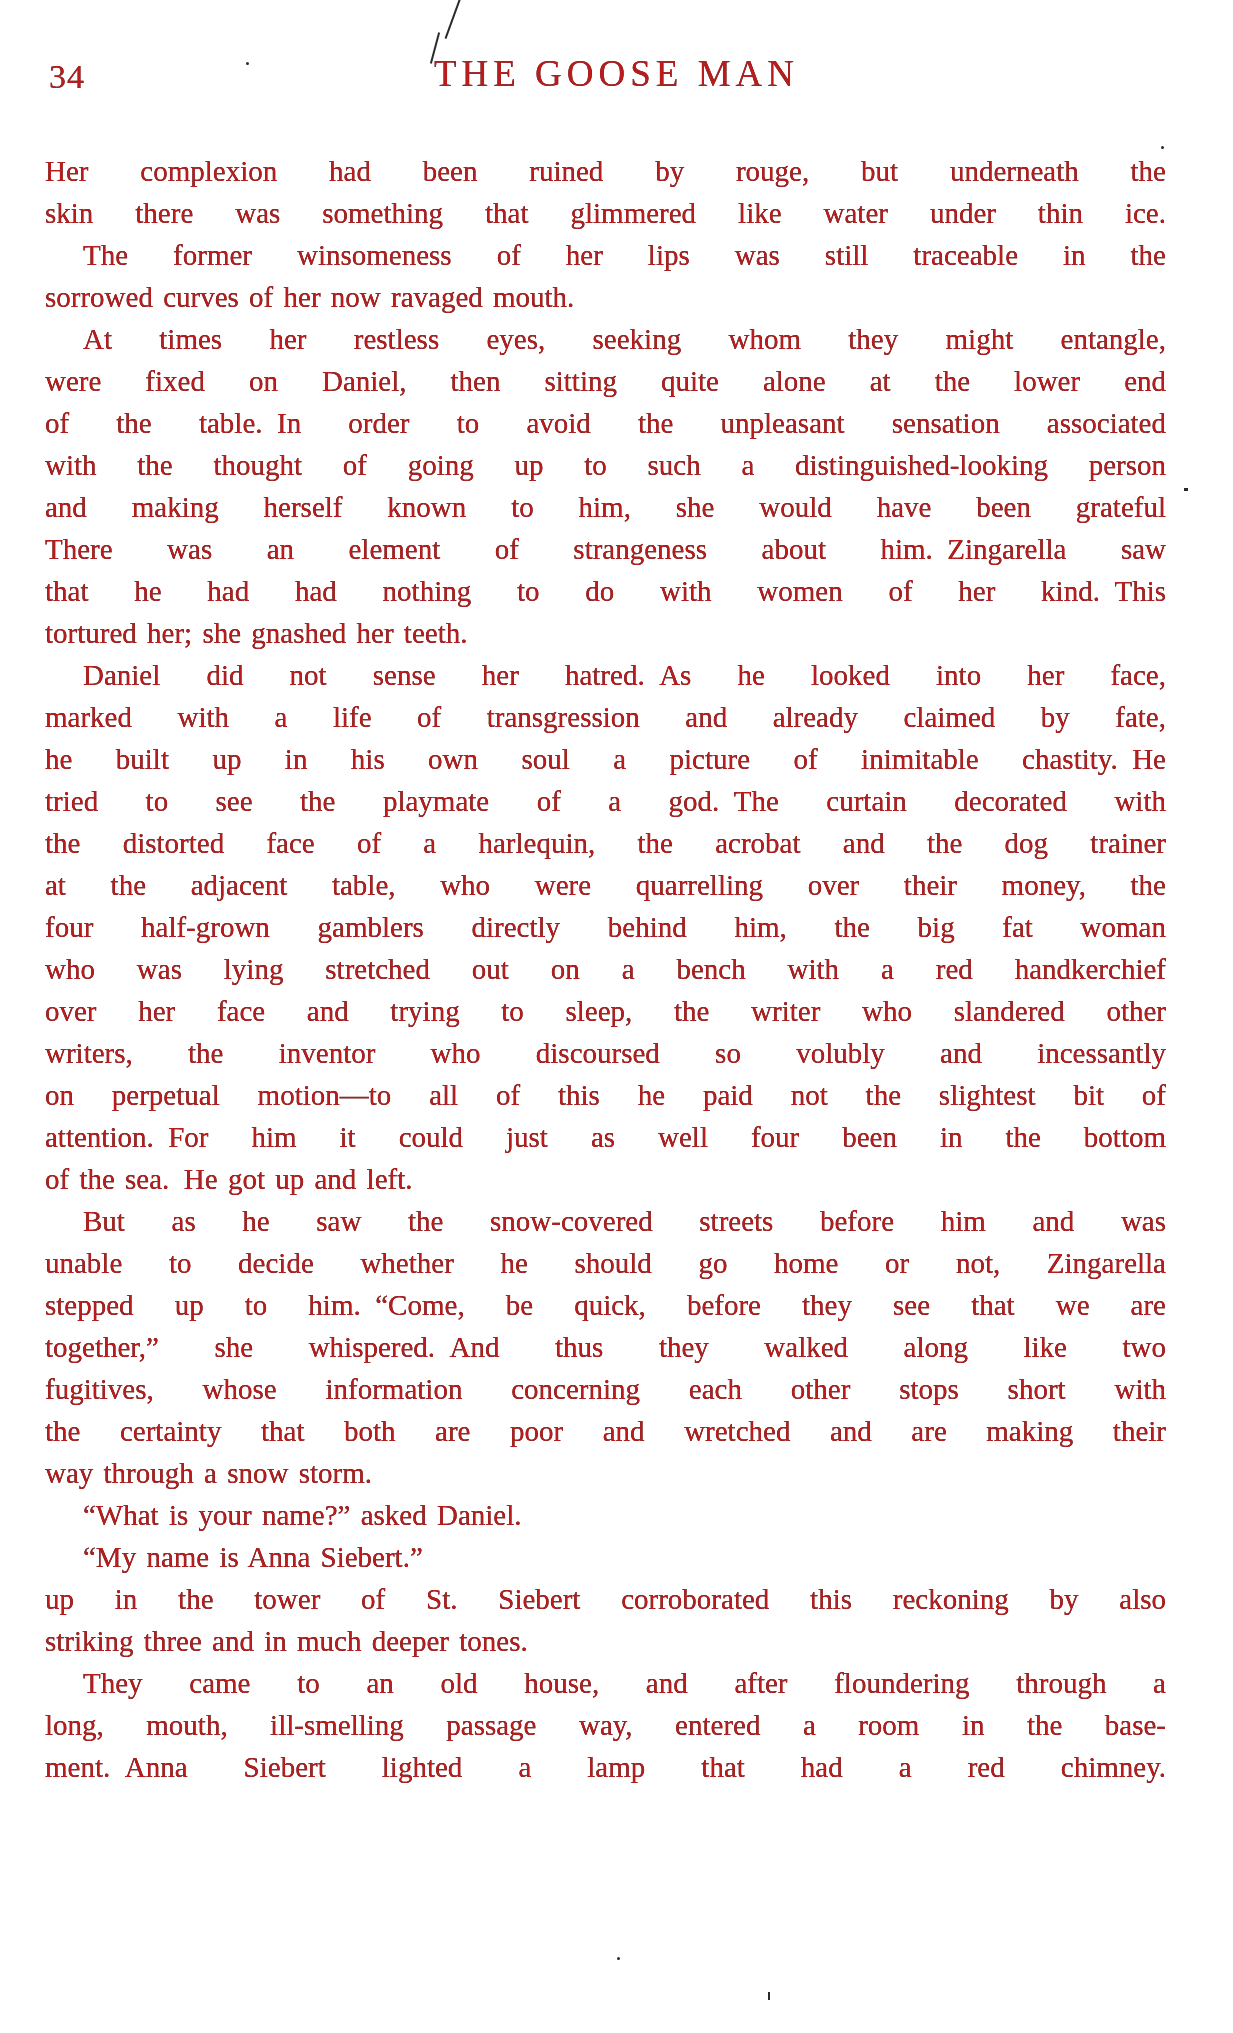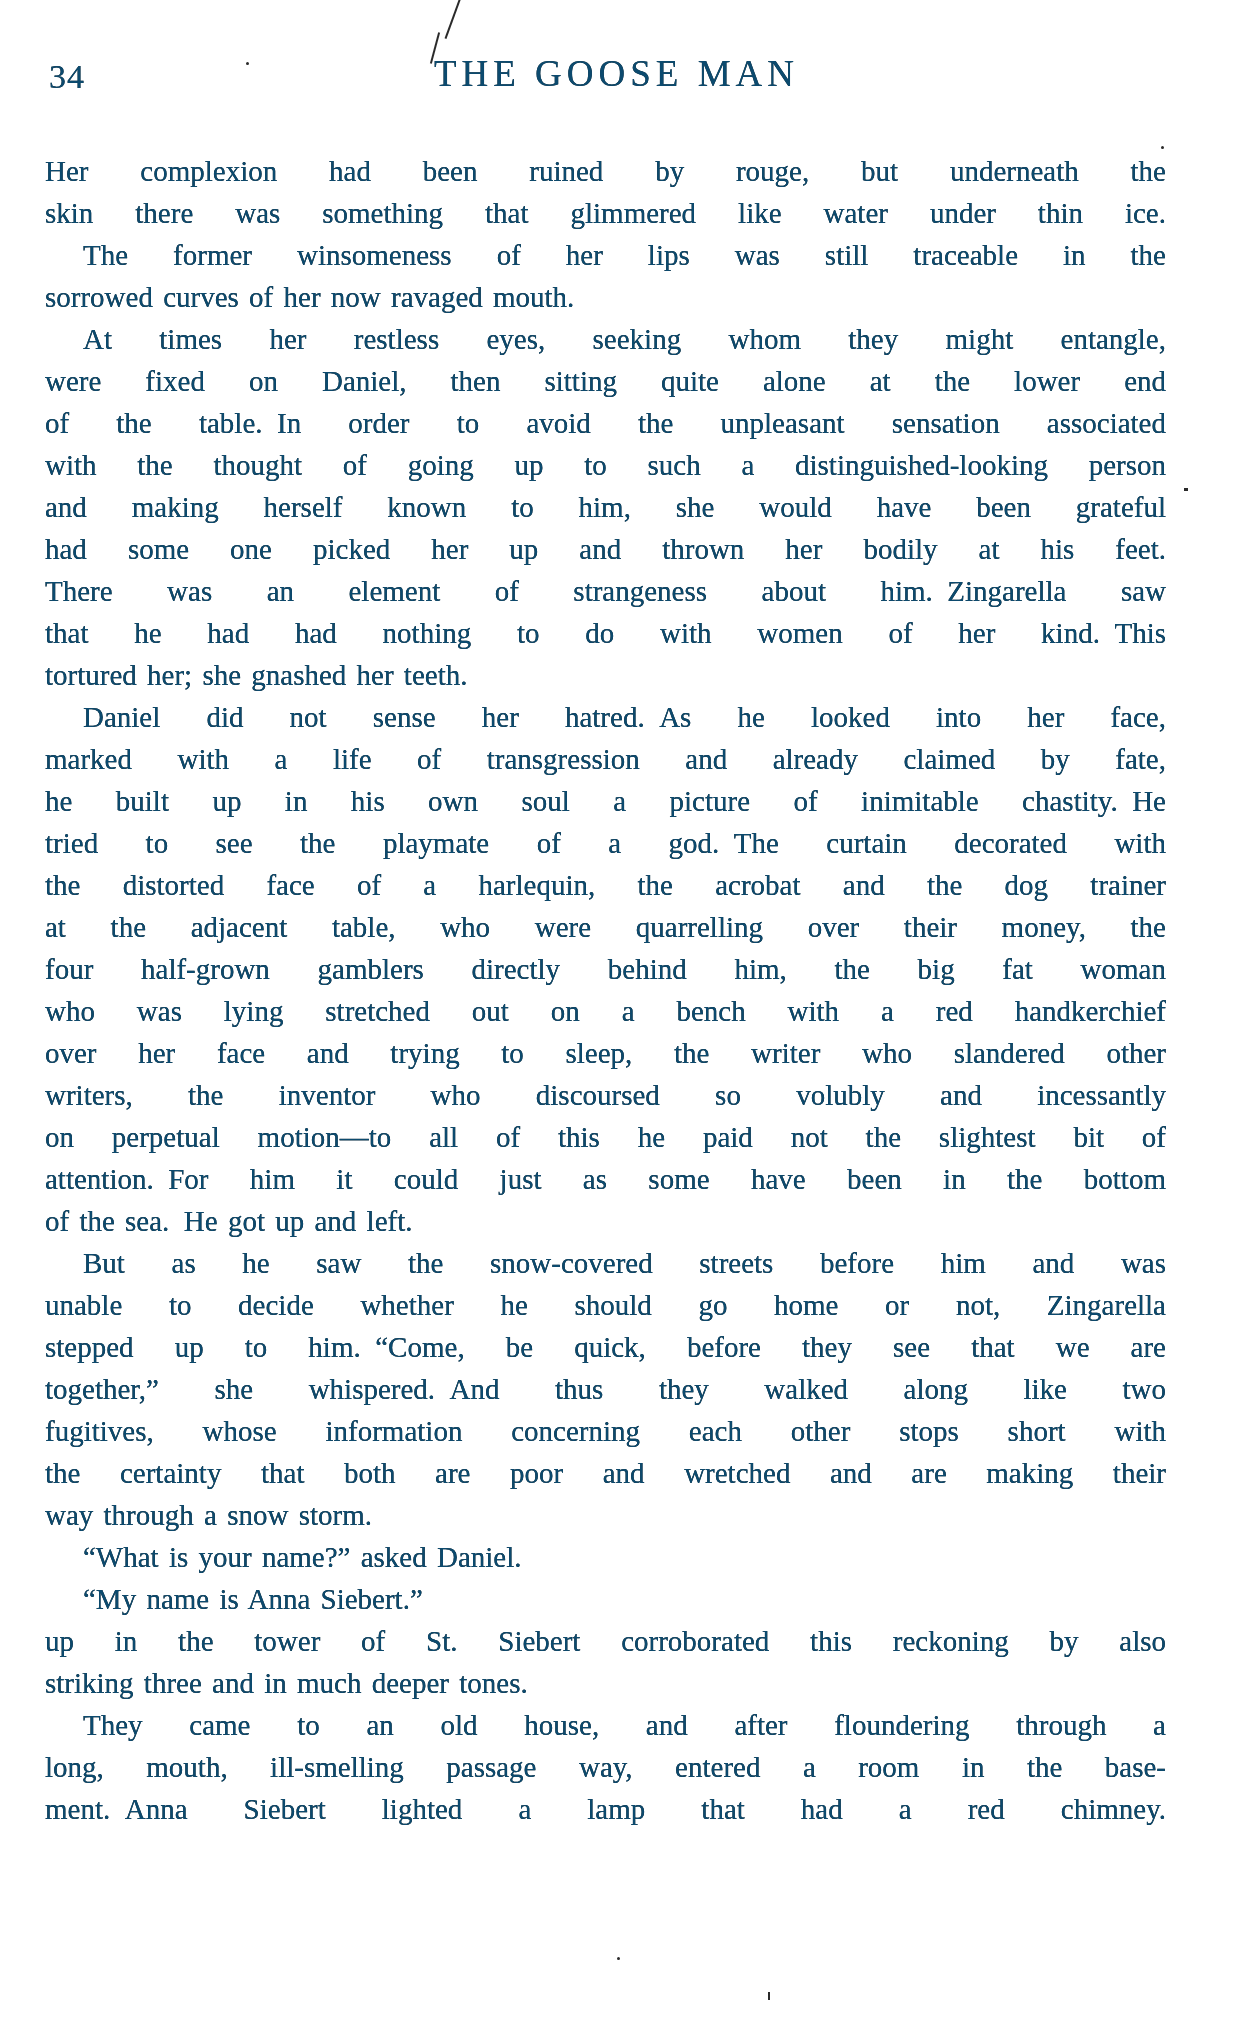--- a/index.html
+++ b/index.html
@@ -7,21 +7,21 @@
     padding: 0;
     background: #ffffff;
   }
   .page {
     position: relative;
     width: 1233px;
     height: 2033px;
     background: #ffffff;
     overflow: hidden;
     font-family: "Liberation Serif", "DejaVu Serif", serif;
-    color: #0c4a6e;
+    color: #b91c1c;
   }
   
   .page-number {
     position: absolute;
     left: 49px;
     top: 58px;
     font-size: 34px;
     letter-spacing: 1px;
     text-shadow: 0 0 0.6px rgba(0,0,0,0.85);
   }
@@ -83,36 +83,35 @@
   <div class="text-column">
     <div class="ln jl">Her complexion had been ruined by rouge, but underneath the</div>
     <div class="ln jl">skin there was something that glimmered like water under thin ice.</div>
     <div class="ln jl indent">The former winsomeness of her lips was still traceable in the</div>
     <div class="ln ll">sorrowed curves of her now ravaged mouth.</div>
     <div class="ln jl indent">At times her restless eyes, seeking whom they might entangle,</div>
     <div class="ln jl">were fixed on Daniel, then sitting quite alone at the lower end</div>
     <div class="ln jl">of the table. In order to avoid the unpleasant sensation associated</div>
     <div class="ln jl">with the thought of going up to such a distinguished-looking person</div>
     <div class="ln jl">and making herself known to him, she would have been grateful</div>
-    <div class="ln jl">had some one picked her up and thrown her bodily at his feet.</div>
     <div class="ln jl">There was an element of strangeness about him. Zingarella saw</div>
     <div class="ln jl">that he had had nothing to do with women of her kind. This</div>
     <div class="ln ll">tortured her; she gnashed her teeth.</div>
     <div class="ln jl indent">Daniel did not sense her hatred. As he looked into her face,</div>
     <div class="ln jl">marked with a life of transgression and already claimed by fate,</div>
     <div class="ln jl">he built up in his own soul a picture of inimitable chastity. He</div>
     <div class="ln jl">tried to see the playmate of a god. The curtain decorated with</div>
     <div class="ln jl">the distorted face of a harlequin, the acrobat and the dog trainer</div>
     <div class="ln jl">at the adjacent table, who were quarrelling over their money, the</div>
     <div class="ln jl">four half-grown gamblers directly behind him, the big fat woman</div>
     <div class="ln jl">who was lying stretched out on a bench with a red handkerchief</div>
     <div class="ln jl">over her face and trying to sleep, the writer who slandered other</div>
     <div class="ln jl">writers, the inventor who discoursed so volubly and incessantly</div>
     <div class="ln jl">on perpetual motion—to all of this he paid not the slightest bit of</div>
-    <div class="ln jl">attention. For him it could just as some have been in the bottom</div>
+    <div class="ln jl">attention. For him it could just as well four been in the bottom</div>
     <div class="ln ll">of the sea. He got up and left.</div>
     <div class="ln jl indent">But as he saw the snow-covered streets before him and was</div>
     <div class="ln jl">unable to decide whether he should go home or not, Zingarella</div>
     <div class="ln jl">stepped up to him. “Come, be quick, before they see that we are</div>
     <div class="ln jl">together,” she whispered. And thus they walked along like two</div>
     <div class="ln jl">fugitives, whose information concerning each other stops short with</div>
     <div class="ln jl">the certainty that both are poor and wretched and are making their</div>
     <div class="ln ll">way through a snow storm.</div>
     <div class="ln ll indent">“What is your name?” asked Daniel.</div>
     <div class="ln ll indent">“My name is Anna Siebert.”</div>

